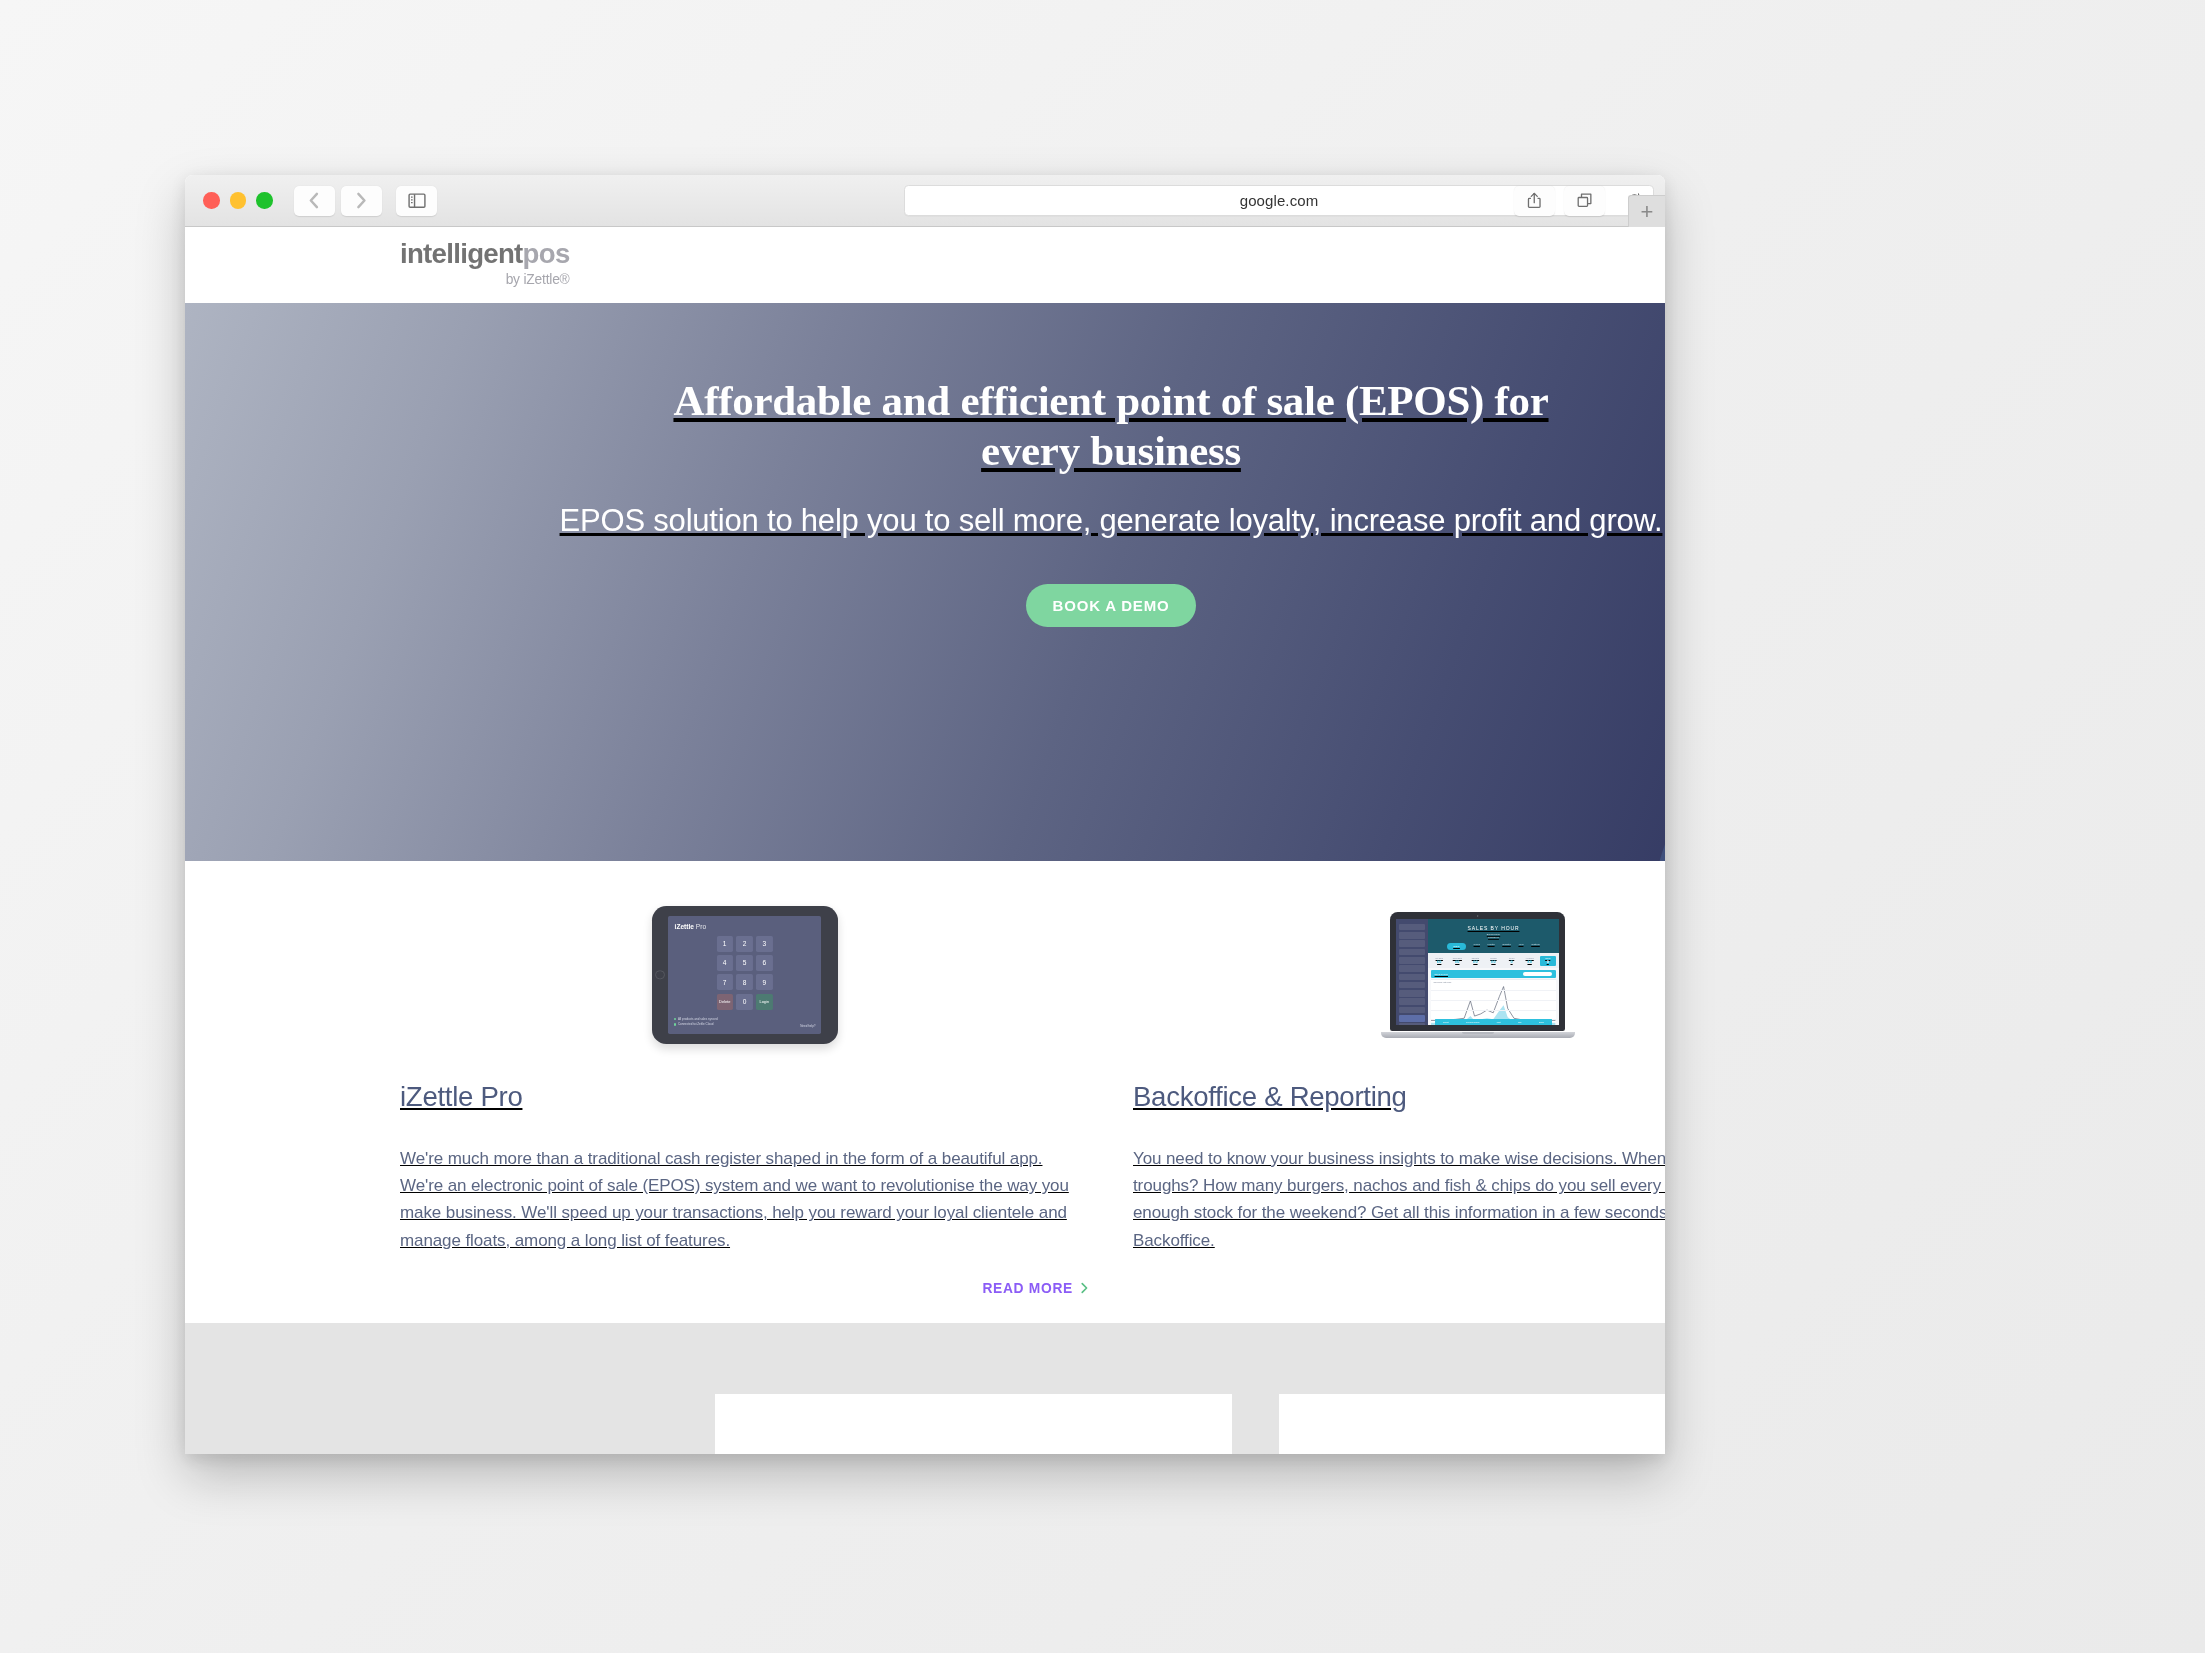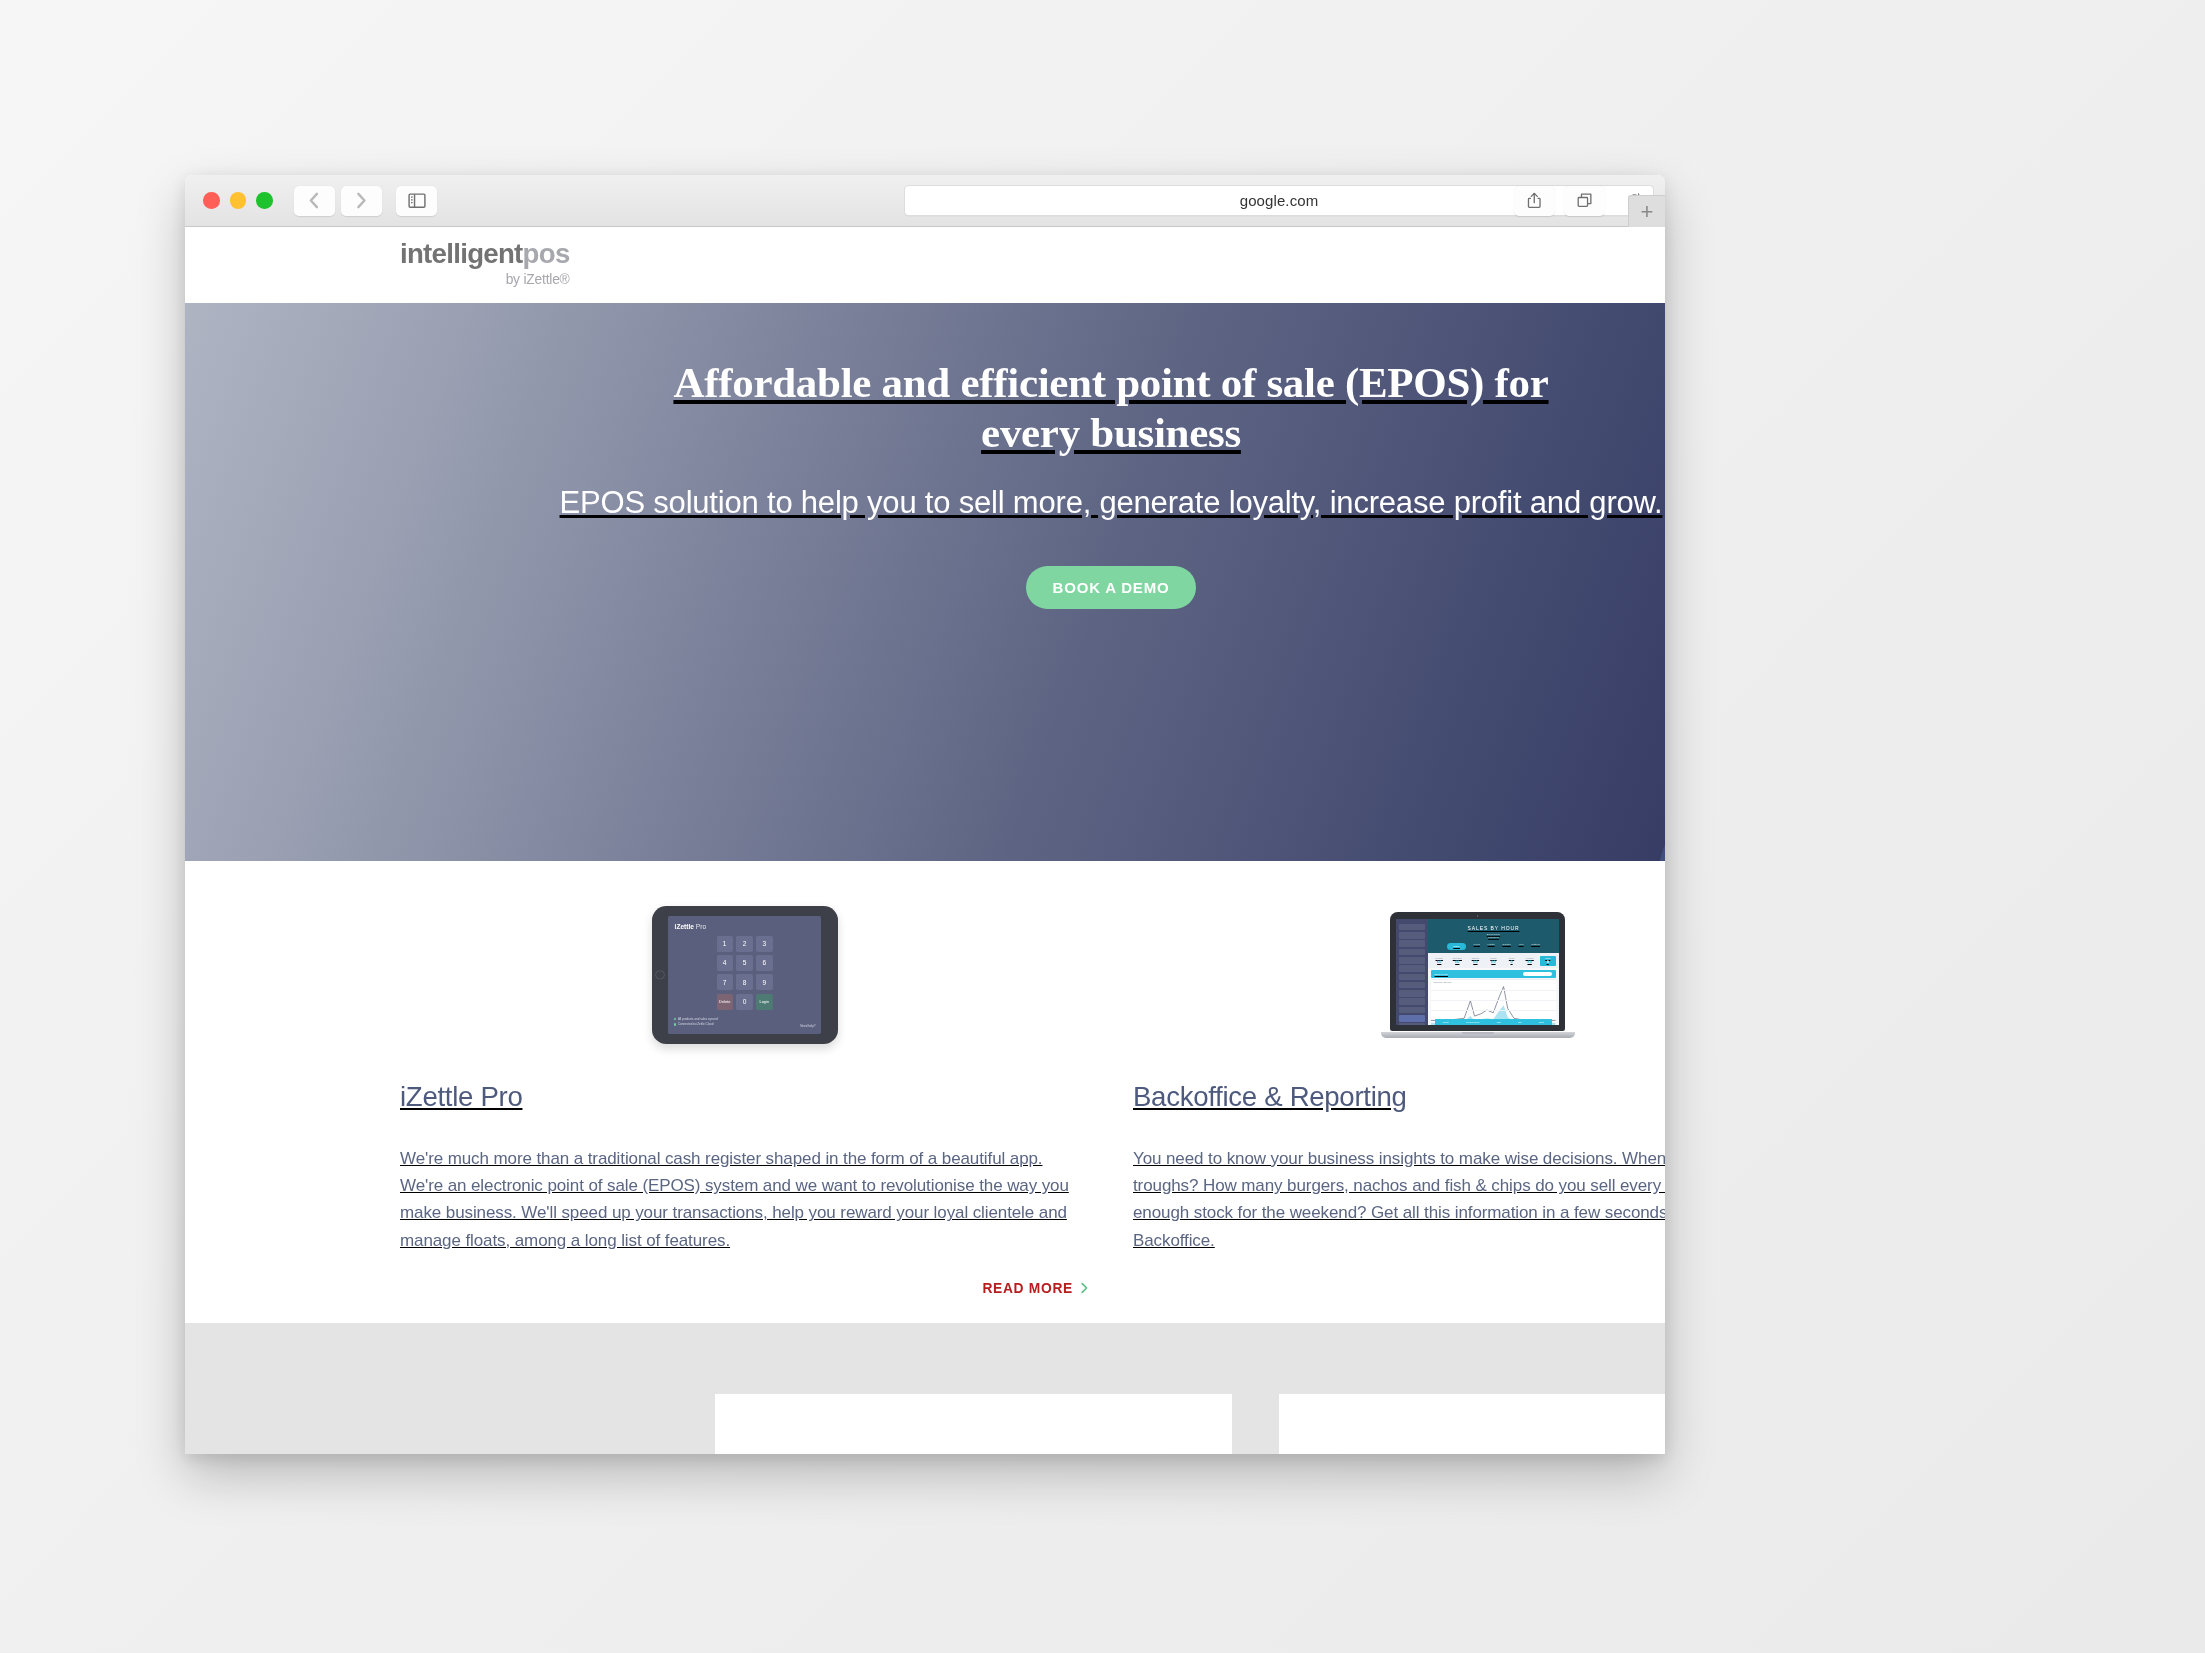--- a/index.html
+++ b/index.html
@@ -207,21 +207,21 @@
   }
   #hero-circle-bottom {
     width: 458px; height: 458px;
     right: -72px; top: 391px;
   }
 
   #hero-content {
     position: relative;
     z-index: 2;
     text-align: center;
-    padding-top: 55px;
+    padding-top: 73px;
   }
   #hero-title {
     font-family: "Liberation Serif", serif;
     font-size: 43px;
     font-weight: 700;
     color: #ffffff;
     line-height: 1.16;
     max-width: 904px;
     margin: 0 auto;
     letter-spacing: -0.3px;
@@ -283,21 +283,21 @@
     margin-top: 32px;
     letter-spacing: -0.1px;
   }
   .read-more {
     position: absolute;
     right: 0;
     bottom: -42px;
     display: flex;
     align-items: center;
     gap: 7.2px;
-    color: #b91c1c;
+    color: #8b5cf6;
     font-size: 13.8px;
     font-weight: 600;
     letter-spacing: 0.7px;
   }
 
   
   .ipad {
     width: 186px;
     height: 138px;
     background: #3e4049;

